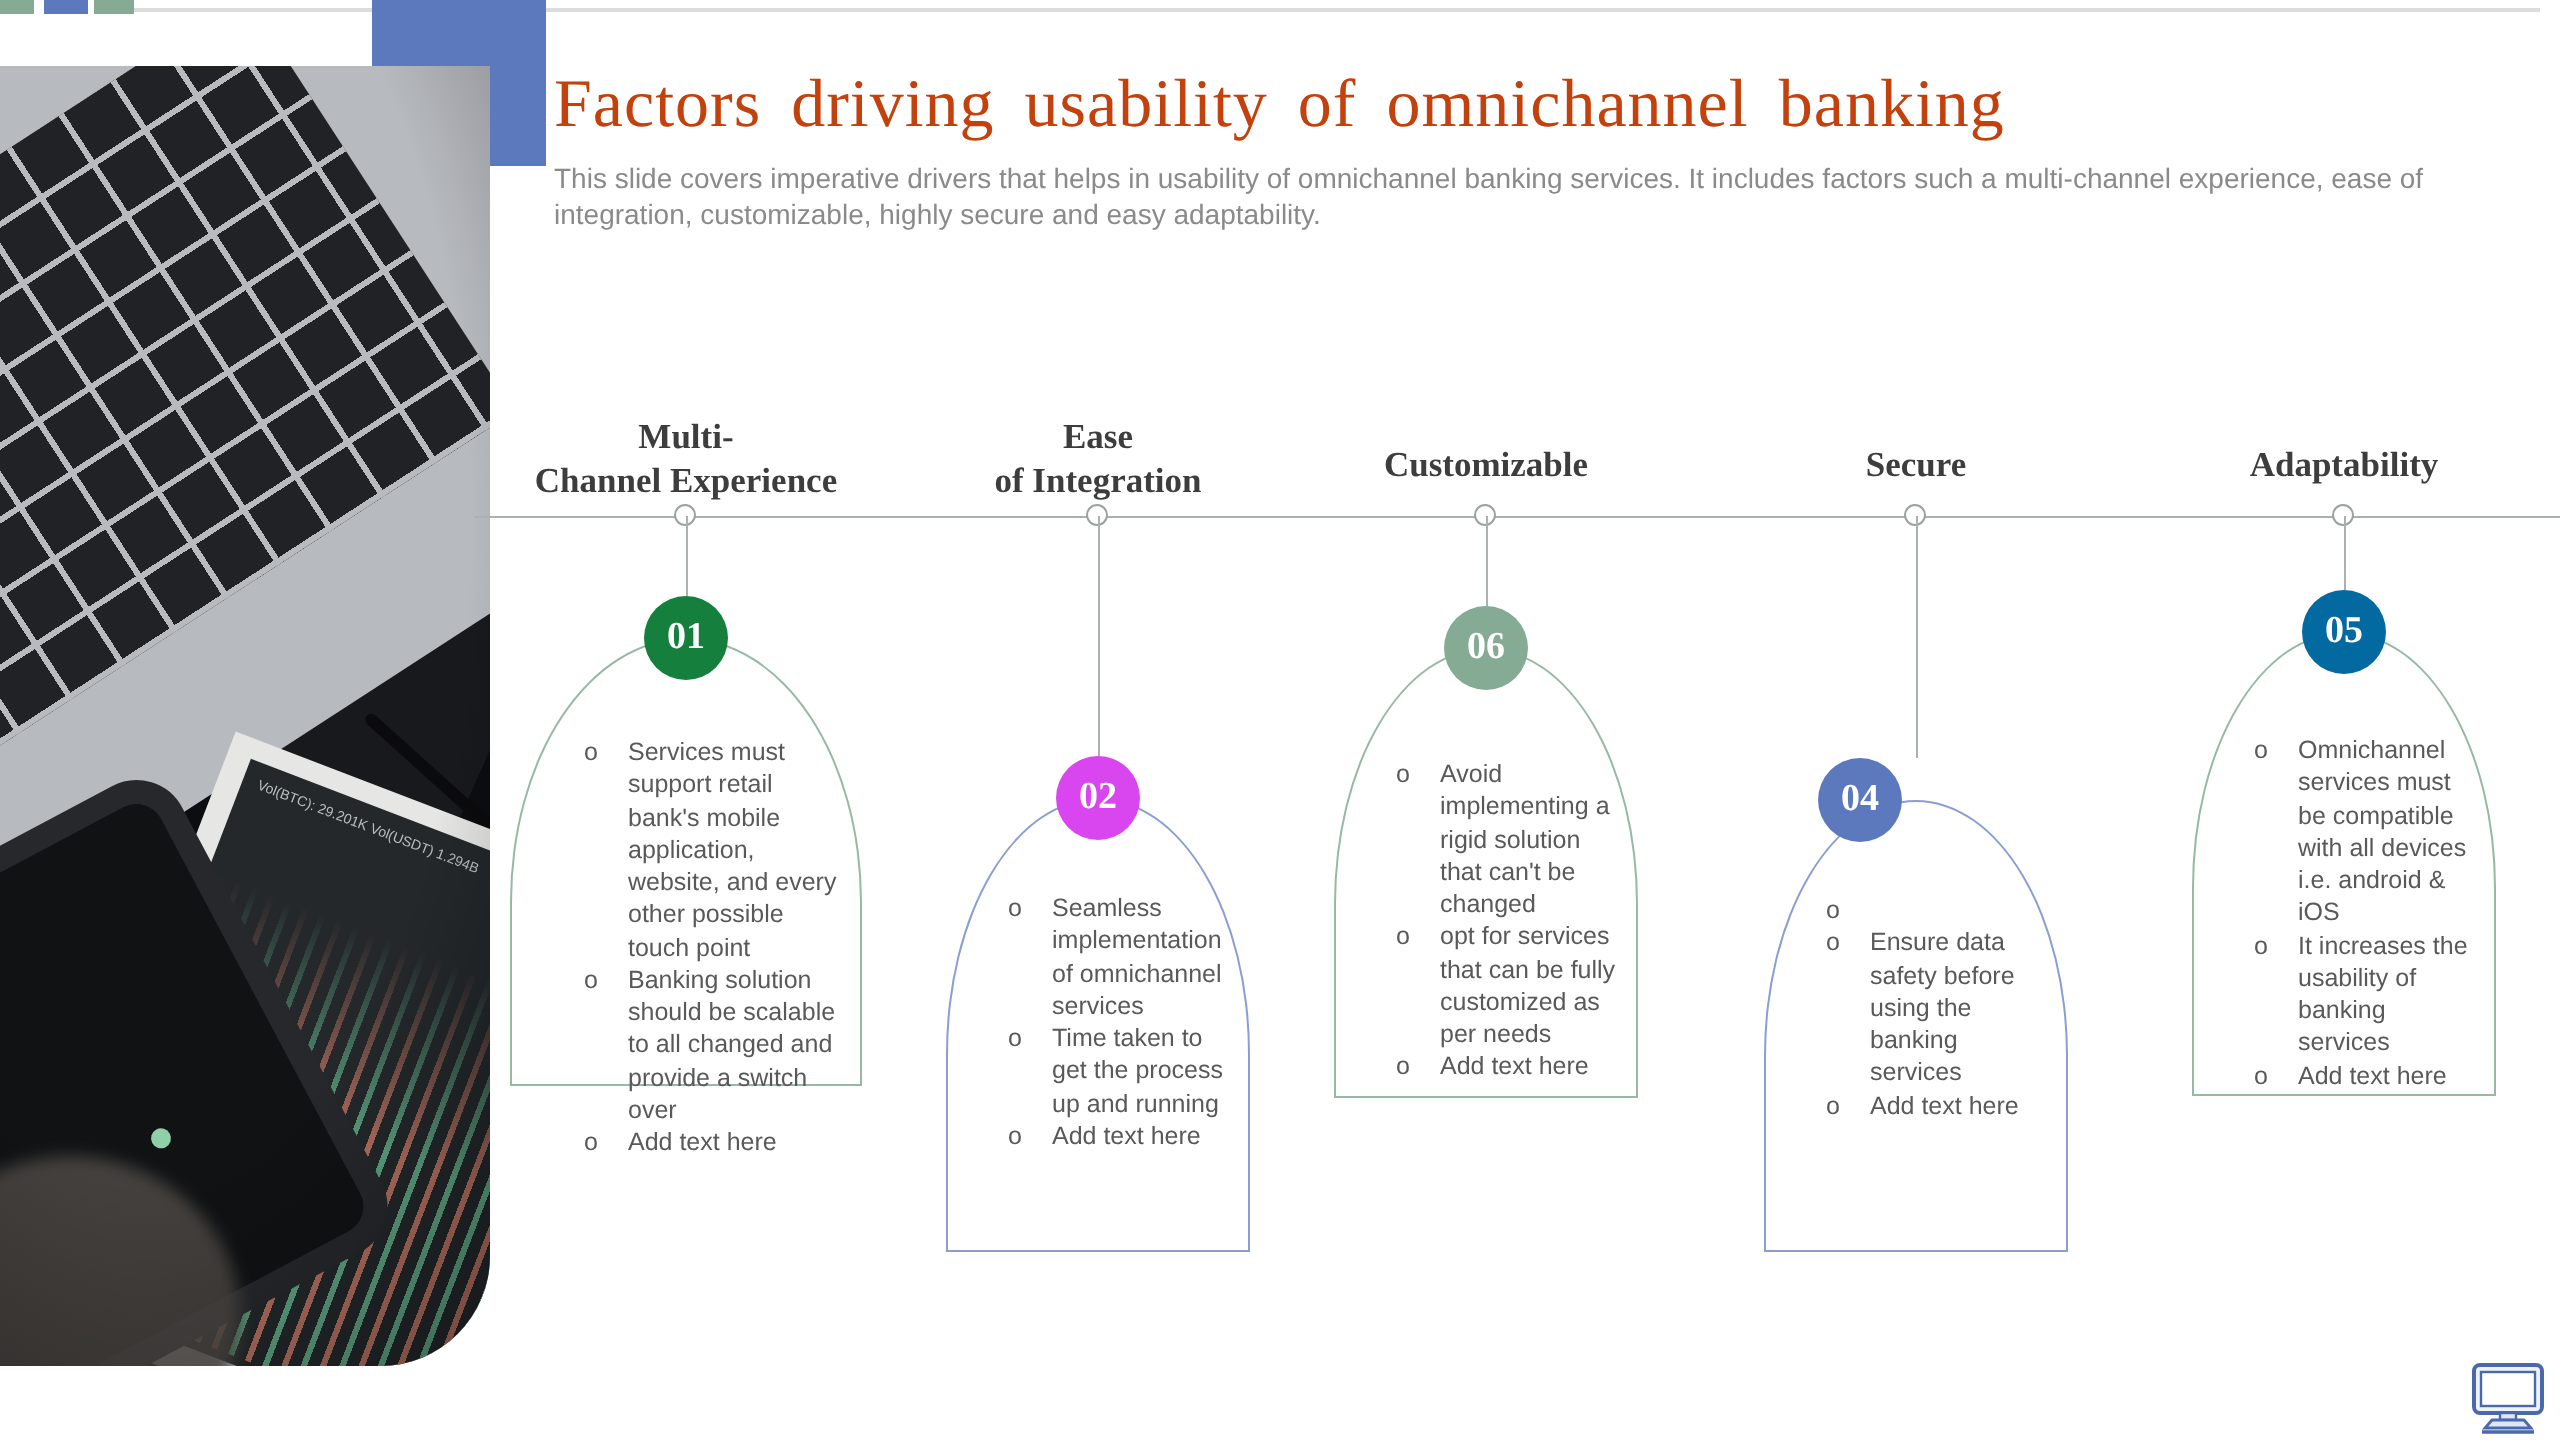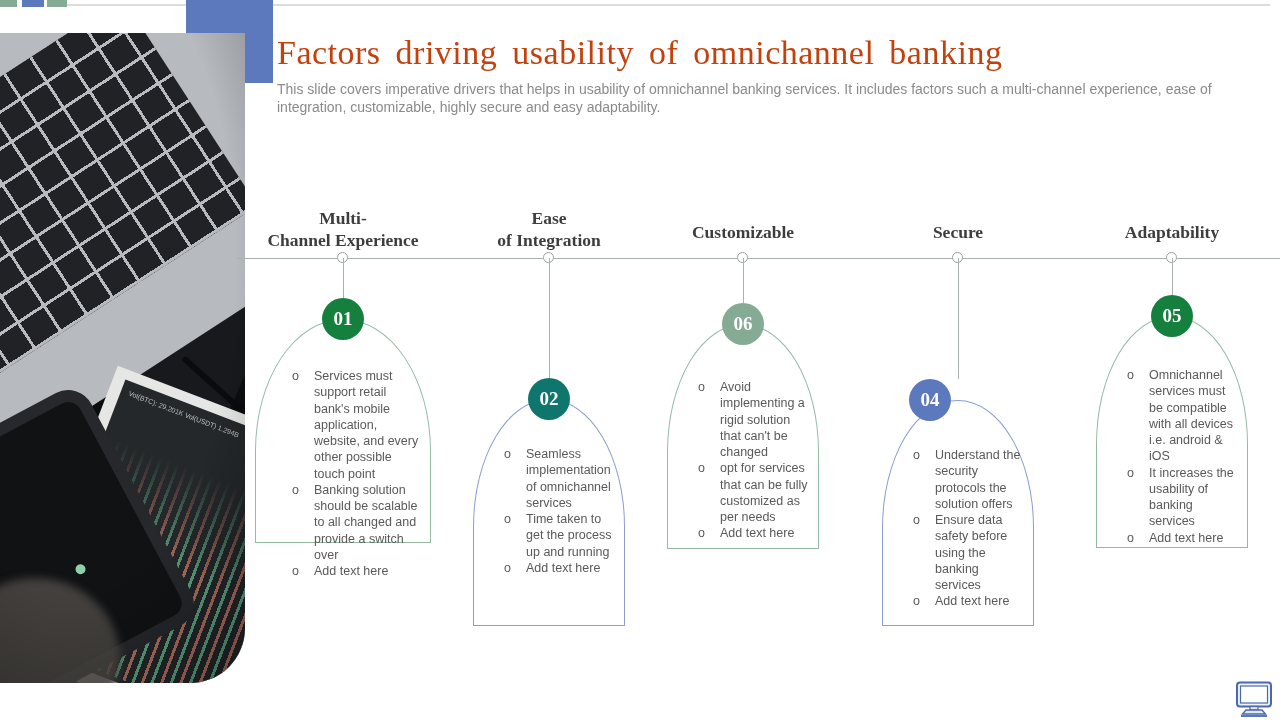--- a/index.html
+++ b/index.html
@@ -217,21 +217,20 @@
       <li>
           <span class="mk">o</span>
           <span class="tx">Add text here</span>
         </li>
     </ul>
   </div>
   <div class="card c4" style="border:1px solid #8b9ed1">
     <ul>
       <li>
           <span class="mk">o</span>
-          <span class="tx">Understand the security protocols the solution offers</span>
         </li>
       <li>
           <span class="mk">o</span>
           <span class="tx">Ensure data safety before using the banking services</span>
         </li>
       <li>
           <span class="mk">o</span>
           <span class="tx">Add text here</span>
         </li>
     </ul>
@@ -247,24 +246,24 @@
           <span class="tx">It increases the usability of banking services</span>
         </li>
       <li>
           <span class="mk">o</span>
           <span class="tx">Add text here</span>
         </li>
     </ul>
   </div>
 
   <div class="num n1" style="background:#15803d">01</div>
-  <div class="num n2" style="background:#0f766e">02</div>
+  <div class="num n2" style="background:#d946ef">02</div>
   <div class="num n3" style="background:#85ab95">06</div>
   <div class="num n4" style="background:#5d79be">04</div>
-  <div class="num n5" style="background:#15803d">05</div>
+  <div class="num n5" style="background:#0369a1">05</div>
 
   <div class="monitor">
     <svg width="40" height="36" viewBox="0 0 40 36">
       <rect x="3" y="1.5" width="34" height="24" rx="3" fill="#eef2fa" stroke="#4a69ad" stroke-width="2"></rect>
       <rect x="6.5" y="5" width="27" height="17" fill="#ffffff" stroke="#4a69ad" stroke-width="1.2"></rect>
       <rect x="16" y="25.5" width="8" height="3.5" fill="#dfe6f5" stroke="#4a69ad" stroke-width="1.2"></rect>
       <path d="M12 29 h16 l3.5 4 h-23 z" fill="#dfe6f5" stroke="#4a69ad" stroke-width="1.4"></path>
       <line x1="7" y1="35" x2="33" y2="35" stroke="#4a69ad" stroke-width="1.8"></line>
     </svg>
   </div>

